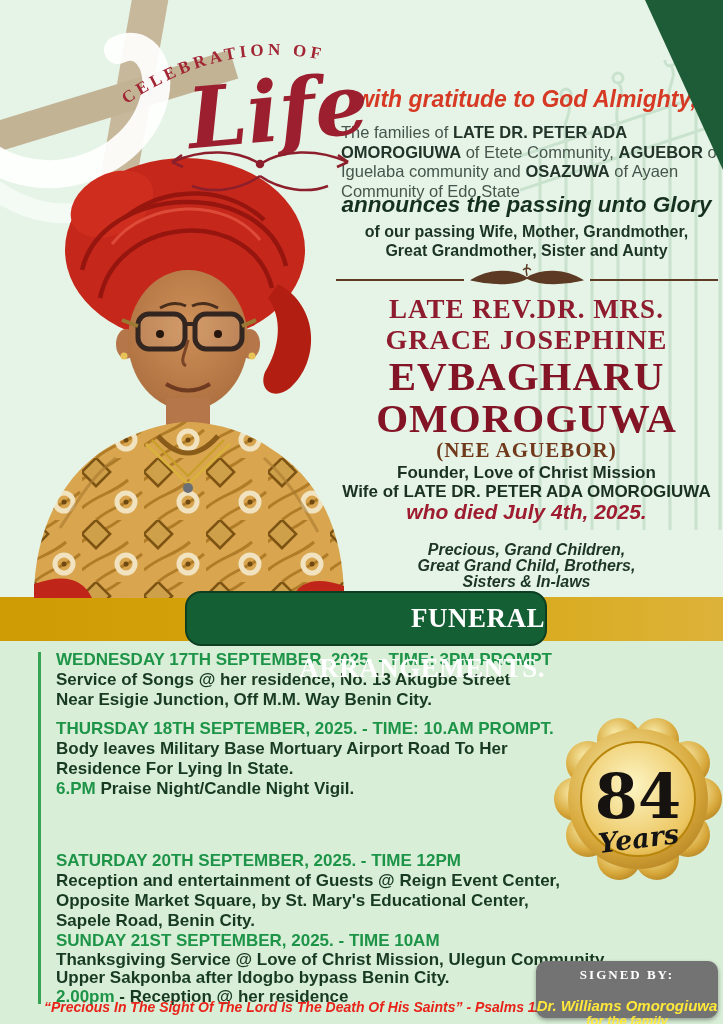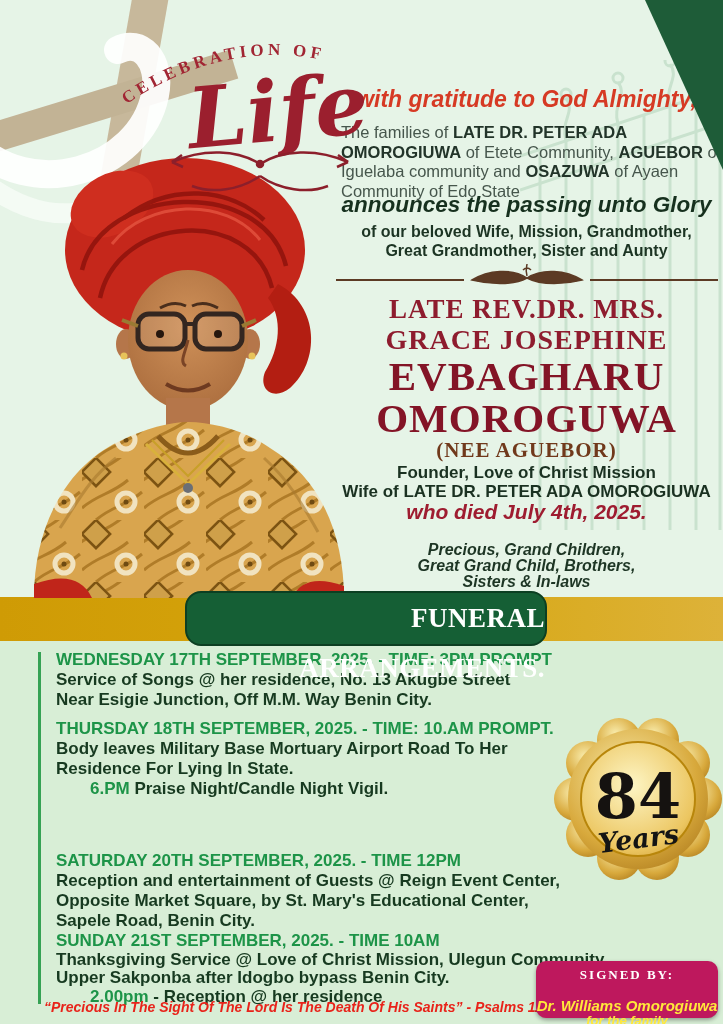--- a/index.html
+++ b/index.html
@@ -48,27 +48,27 @@
   .banner{left:185px;top:591px;width:362px;height:55px;z-index:5;background:#155f35;
           border:2px solid #0c3f22;border-radius:16px;box-sizing:border-box;
           color:#ffffff;font-family:"Liberation Serif",serif;font-weight:bold;
           font-size:27px;text-align:right;line-height:50px;letter-spacing:.5px;}
   
   .lower{left:0;top:641px;width:723px;height:383px;background:#d8eed6;z-index:1;}
   .vline{left:38px;top:652px;width:3px;height:352px;background:#35a254;z-index:2;}
   .sched{left:56px;width:600px;z-index:4;text-align:left;}
   .shead{color:#1d9448;font-weight:bold;font-size:17px;}
   .sline{color:#173a20;font-weight:bold;font-size:17px;}
-  .tgreen{color:#1d9448;margin-left:34px;}
+  .tgreen{color:#1d9448;}
   .quote{left:44px;top:999px;width:560px;z-index:4;color:#e8231a;
          font-weight:bold;font-style:italic;font-size:14px;text-align:left;}
   
   .badge{left:551px;top:712px;width:174px;height:174px;z-index:4;}
   
-  .signed{left:536px;top:961px;width:182px;height:57px;background:#be185d;
+  .signed{left:536px;top:961px;width:182px;height:57px;background:#737373;
           border-radius:10px;z-index:5;text-align:center;box-shadow:0 2px 4px rgba(0,0,0,.35);}
   .signed .lbl{color:#ffffff;font-family:"Liberation Serif",serif;font-weight:bold;
                font-size:13px;letter-spacing:2px;margin-top:6px;}
   .signed .nm{color:#ffe83a;font-weight:bold;font-style:italic;font-size:15px;margin-top:14px;}
   .signed .fr{color:#ffe83a;font-weight:bold;font-style:italic;font-size:13px;margin-top:-1px;}
 </style>
 </head>
 <body>
 
 <div class="poster">
@@ -179,21 +179,21 @@
     </g>
   </svg>
 
   <div class="abs corner"></div>
 
   <div class="abs gratitude">with gratitude to God Almighty,</div>
 
   <div class="abs families"><span>The families of </span><b>LATE DR. PETER ADA OMOROGIUWA</b><span> of Etete Community, </span><b>AGUEBOR</b><span> of Iguelaba community and </span><b>OSAZUWA</b><span> of Ayaen Community of Edo State</span></div>
 
   <div class="abs announce">announces the passing unto Glory</div>
-  <div class="abs beloved" style="top:223px;">of our beloved Wife, Mission, Grandmother,</div>
+  <div class="abs beloved" style="top:223px;">of our passing Wife, Mother, Grandmother,</div>
   <div class="abs beloved" style="top:242px;">Great Grandmother, Sister and Aunty</div>
 
   <svg class="abs divider" width="382" height="32" viewBox="0 0 382 32">
     <g stroke="#5c3a24" fill="none" stroke-width="2">
       <path d="M0,18 H128 M254,18 H382"></path>
       <path d="M191,16 C176,6 152,8 136,18 C152,22 176,24 191,16 Z" stroke-width="1.5" fill="#5c3a24"></path>
       <path d="M191,16 C206,6 230,8 246,18 C230,22 206,24 191,16 Z" stroke-width="1.5" fill="#5c3a24"></path>
       <path d="M191,14 C189,8 191,4 191,2 M187,8 q4,-4 8,0" stroke-width="1.5"></path>
     </g>
   </svg>

